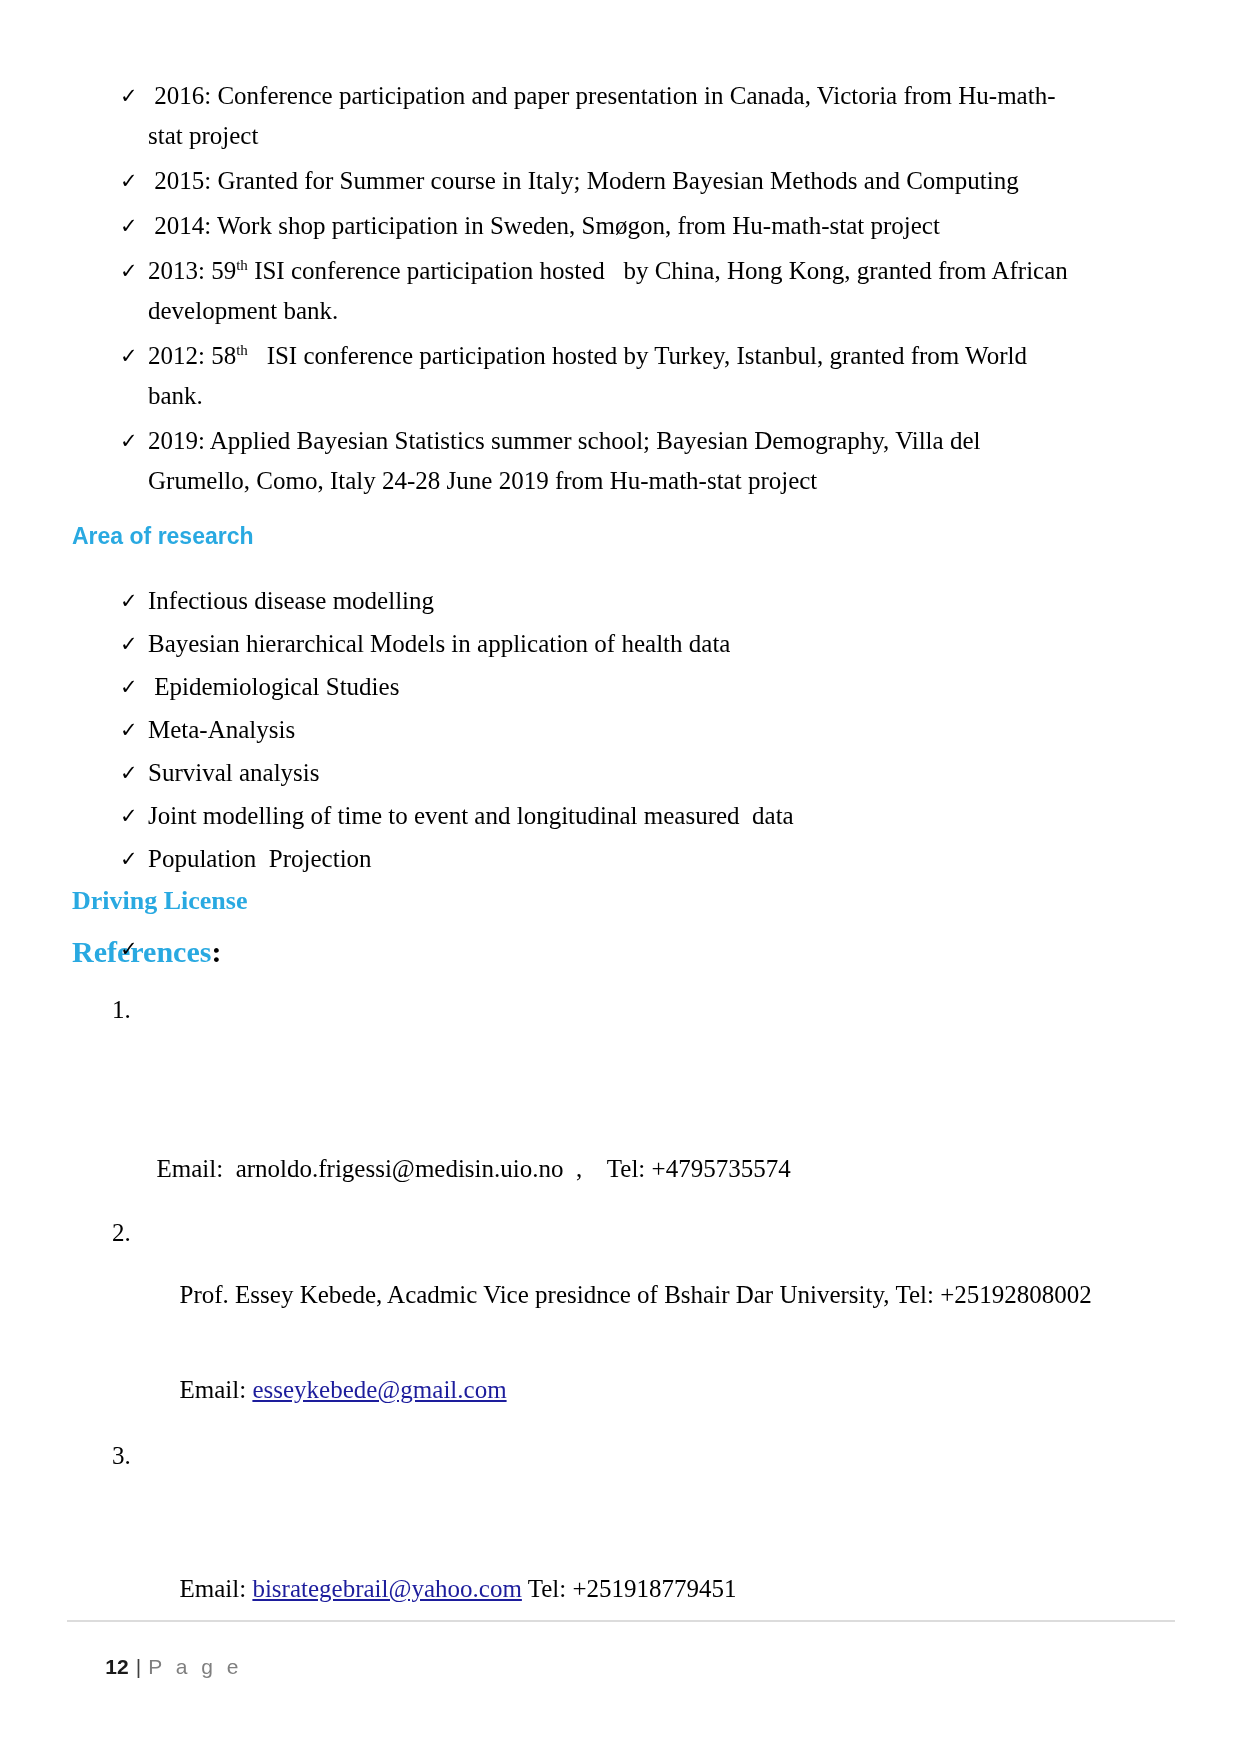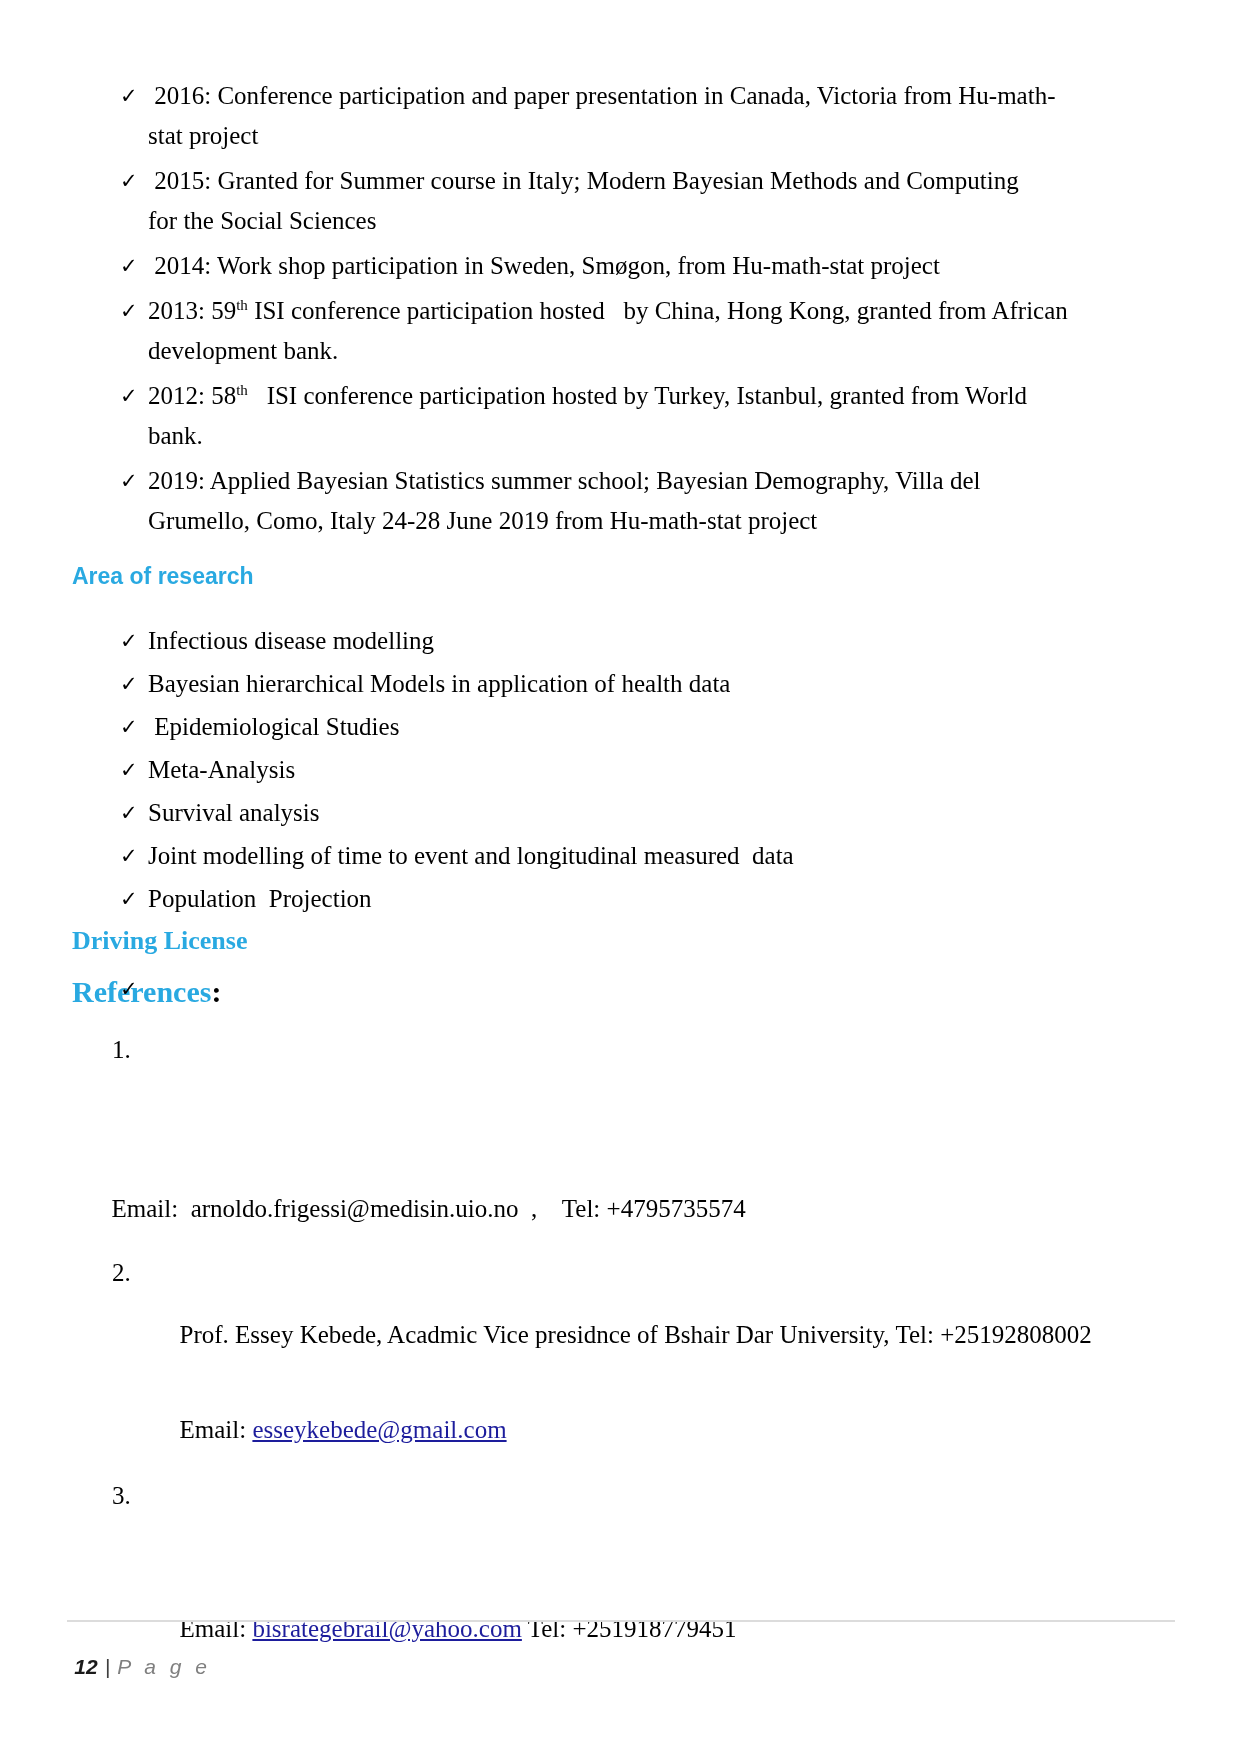--- a/index.html
+++ b/index.html
@@ -38,51 +38,50 @@
   .h-refs {
     font-family:"Liberation Serif", serif; font-size:30px; line-height:37px;
     color:#29a9e1; margin:16px 0 0 72px; white-space:pre;
   }
   .h-refs .colon { color:#000; }
   
   .refs { margin-top:24px; }
   .ref-row { position:relative; padding-left:142px; line-height:31px; white-space:pre; }
   .ref-num { position:absolute; left:112px; top:0; }
   .email-row { }
-  .email-row.indent-1 { padding-left:74px; }
+  .email-row.indent-1 { padding-left:119px; }
   .mt-35 { margin-top:35px; }
   .mt-9  { margin-top:9px; }
   .mt-4  { margin-top:4px; }
   .mt-2  { margin-top:2px; }
   .email-link { color:#1d1d9c; text-decoration:underline; cursor:pointer; }
   
   .footer-rule { position:absolute; left:67px; top:1620px; width:1108px; height:2px; background:#dcdcdc; }
   .footer-text {
-    position:absolute; left:51px; top:1628px;
-    font-family:"Liberation Sans", sans-serif; font-size:21px; line-height:26px; white-space:pre;font-style:italic;
+    position:absolute; left:82px; top:1628px;
+    font-family:"Liberation Sans", sans-serif; font-size:21px; line-height:26px; white-space:pre;
   }
   .footer-text .num { font-weight:bold; color:#1a1a1a; }
   .footer-text .div { color:#3f3f3f; padding:0 7px; font-weight:normal; }
   .footer-text .lbl { color:#7f7f7f; letter-spacing:4px; }
 </style>
 </head>
 <body>
 
 <div class="page">
 
   <ul class="awards">
     <li class="award-item">
       <span class="check">✓</span>
       <p class="ln"><span> 2016: Conference participation and paper presentation in </span><span class="b">Canada</span><span>, Victoria from Hu-math-</span></p>
       <p class="ln"><span>stat project</span></p>
     </li>
     <li class="award-item">
       <span class="check">✓</span>
       <p class="ln"><span> 2015: Granted for Summer course in Italy; </span><span class="b">Modern Bayesian Methods and Computing</span></p>
-      <p class="ln"><span class="b">for the Social Sciences</span></p>
     </li>
     <li class="award-item">
       <span class="check">✓</span>
       <p class="ln"><span> 2014: Work shop participation in Sweden, Smøgon, from Hu-math-stat project</span></p>
     </li>
     <li class="award-item">
       <span class="check">✓</span>
       <p class="ln"><span>2013: 59</span><span class="sup">th</span><span> ISI conference participation hosted   by China, Hong Kong, granted from African</span></p>
       <p class="ln"><span>development bank.</span></p>
     </li>

